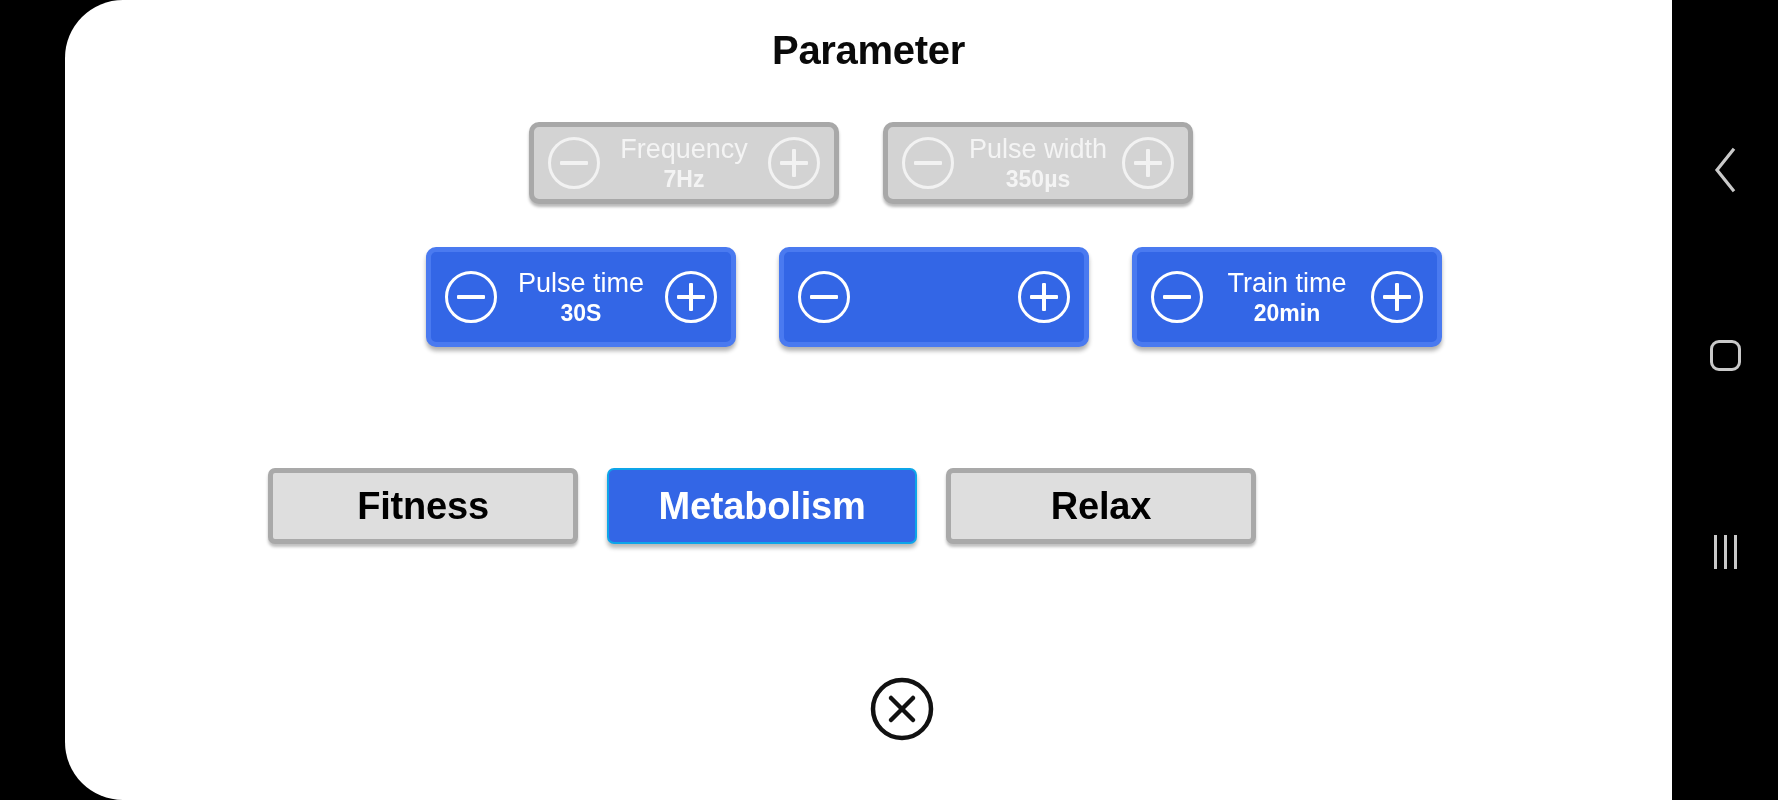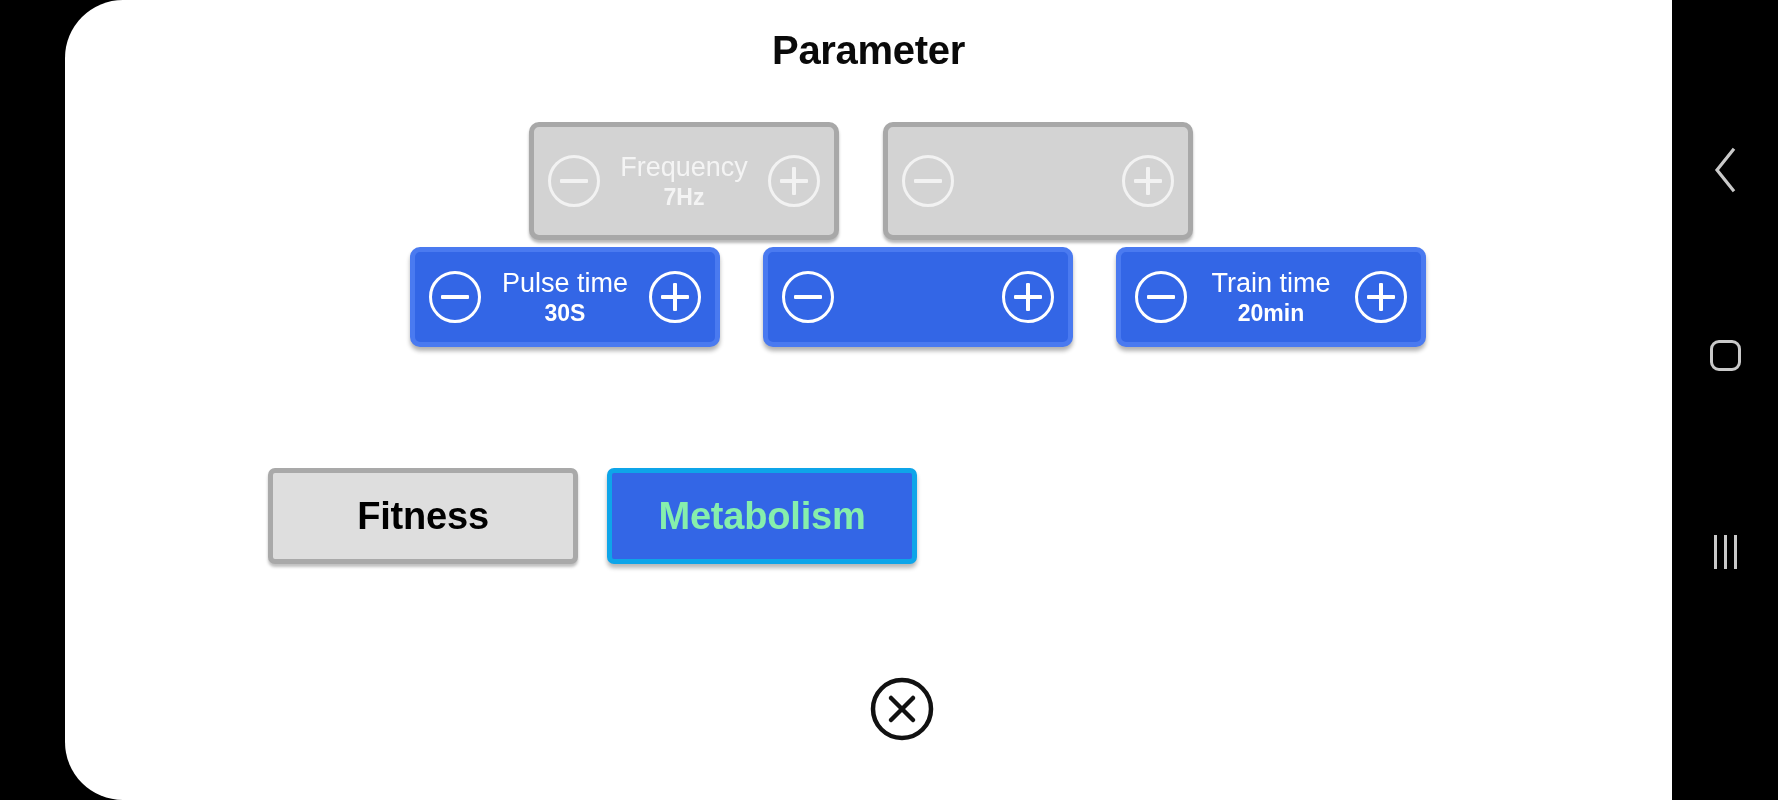--- a/index.html
+++ b/index.html
@@ -52,37 +52,37 @@
   .stepper-row {
     position: absolute;
     display: flex;
   }
   #stepper-row-top {
     left: 464px;
     top: 122px;
     gap: 44px;
   }
   #stepper-row-bottom {
-    left: 345px;
+    left: 361px;
     top: 247px;
     gap: 43px;
   }
 
   .stepper {
     position: relative;
     box-sizing: border-box;
     border-radius: 10px;
     display: flex;
     align-items: center;
     justify-content: space-between;
     padding: 0 14px;
   }
   .stepper.small {
     width: 310px;
-    height: 118px;
+    height: 82px;
   }
   .stepper.large {
     width: 310px;
     height: 100px;
   }
 
   
   .stepper.disabled {
     background: #d3d3d3;
     border: 5px solid #a8a8a8;
@@ -151,39 +151,39 @@
   #mode-row {
     position: absolute;
     left: 203px;
     top: 468px;
     display: flex;
     gap: 29px;
   }
   .mode-btn {
     box-sizing: border-box;
     width: 310px;
-    height: 96px;
+    height: 76px;
     border-radius: 7px;
     display: flex;
     align-items: center;
     justify-content: center;
     font-size: 38px;
     font-weight: bold;
     letter-spacing: -0.2px;
   }
   .mode-btn.inactive {
     background: #dedede;
     border: 5px solid #a9a9a9;
     color: #000000;
     box-shadow: 0 3px 3px rgba(0,0,0,0.25);
   }
   .mode-btn.selected {
     background: #3366e6;
-    border: 5px solid #0ea5e9;
-    color: #86efac;
+    border: 2px solid #0ea5e9;
+    color: #ffffff;
     box-shadow: 0 4px 4px rgba(0,0,0,0.28);
   }
 
   
   #close-button {
     position: absolute;
     left: 803px;
     top: 675px;
     width: 68px;
     height: 68px;
@@ -248,20 +248,24 @@
         <div class="circle-btn">
           <span class="bar-h"></span>
             <span class="bar-v"></span>
         </div>
       </div>
 
       <div class="stepper small disabled">
         <div class="circle-btn">
           <span class="bar-h"></span>
         </div>
+        <div class="stepper-center">
+          <div class="stepper-label">Pulse width</div>
+          <div class="stepper-value">350µs</div>
+        </div>
         <div class="circle-btn">
           <span class="bar-h"></span>
             <span class="bar-v"></span>
         </div>
       </div>
 
     </div>
 
     <div class="stepper-row" id="stepper-row-bottom">
 
@@ -301,20 +305,21 @@
           <span class="bar-h"></span>
             <span class="bar-v"></span>
         </div>
       </div>
 
     </div>
 
     <div id="mode-row">
       <div class="mode-btn inactive">Fitness</div>
       <div class="mode-btn selected">Metabolism</div>
+      <div class="mode-btn inactive">Relax</div>
     </div>
 
     <div id="close-button">
       <svg width="68" height="68" viewBox="0 0 68 68" aria-hidden="true">
         <circle cx="34" cy="34" r="29" fill="none" stroke="#111111" stroke-width="4.5"></circle>
         <line x1="23" y1="23" x2="45" y2="45" stroke="#111111" stroke-width="4.5" stroke-linecap="round"></line>
         <line x1="45" y1="23" x2="23" y2="45" stroke="#111111" stroke-width="4.5" stroke-linecap="round"></line>
       </svg>
     </div>
 

